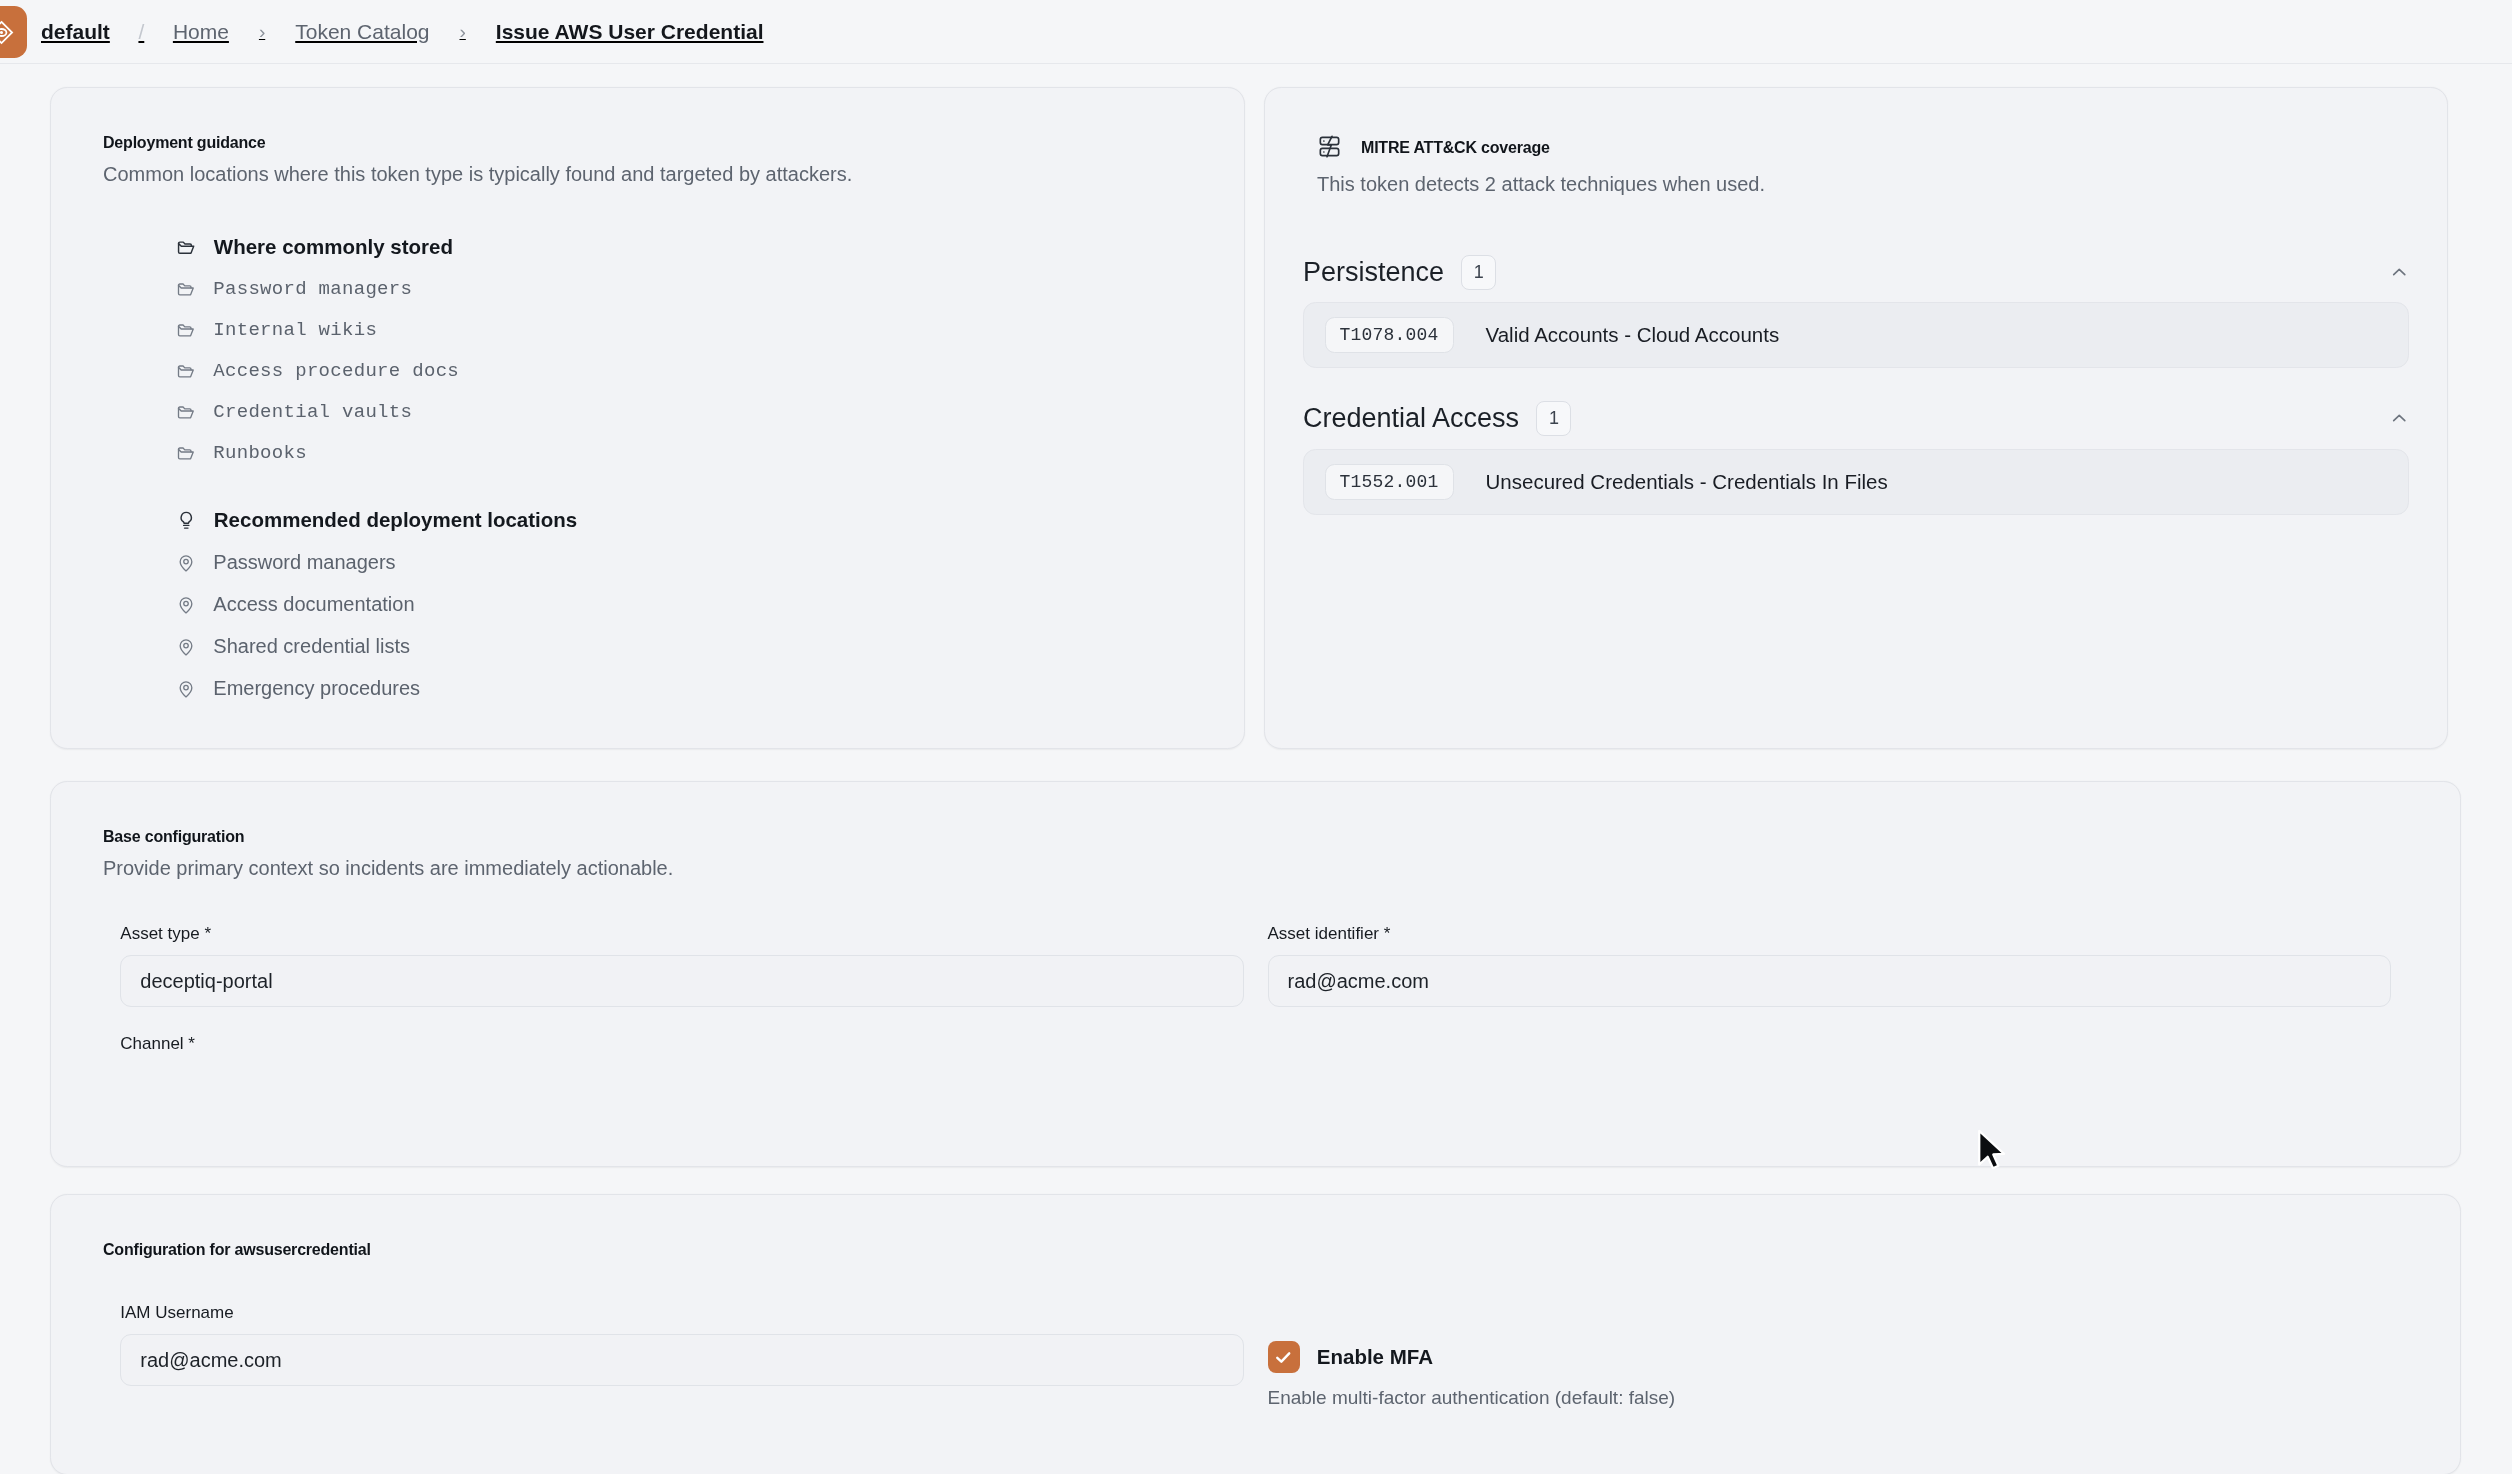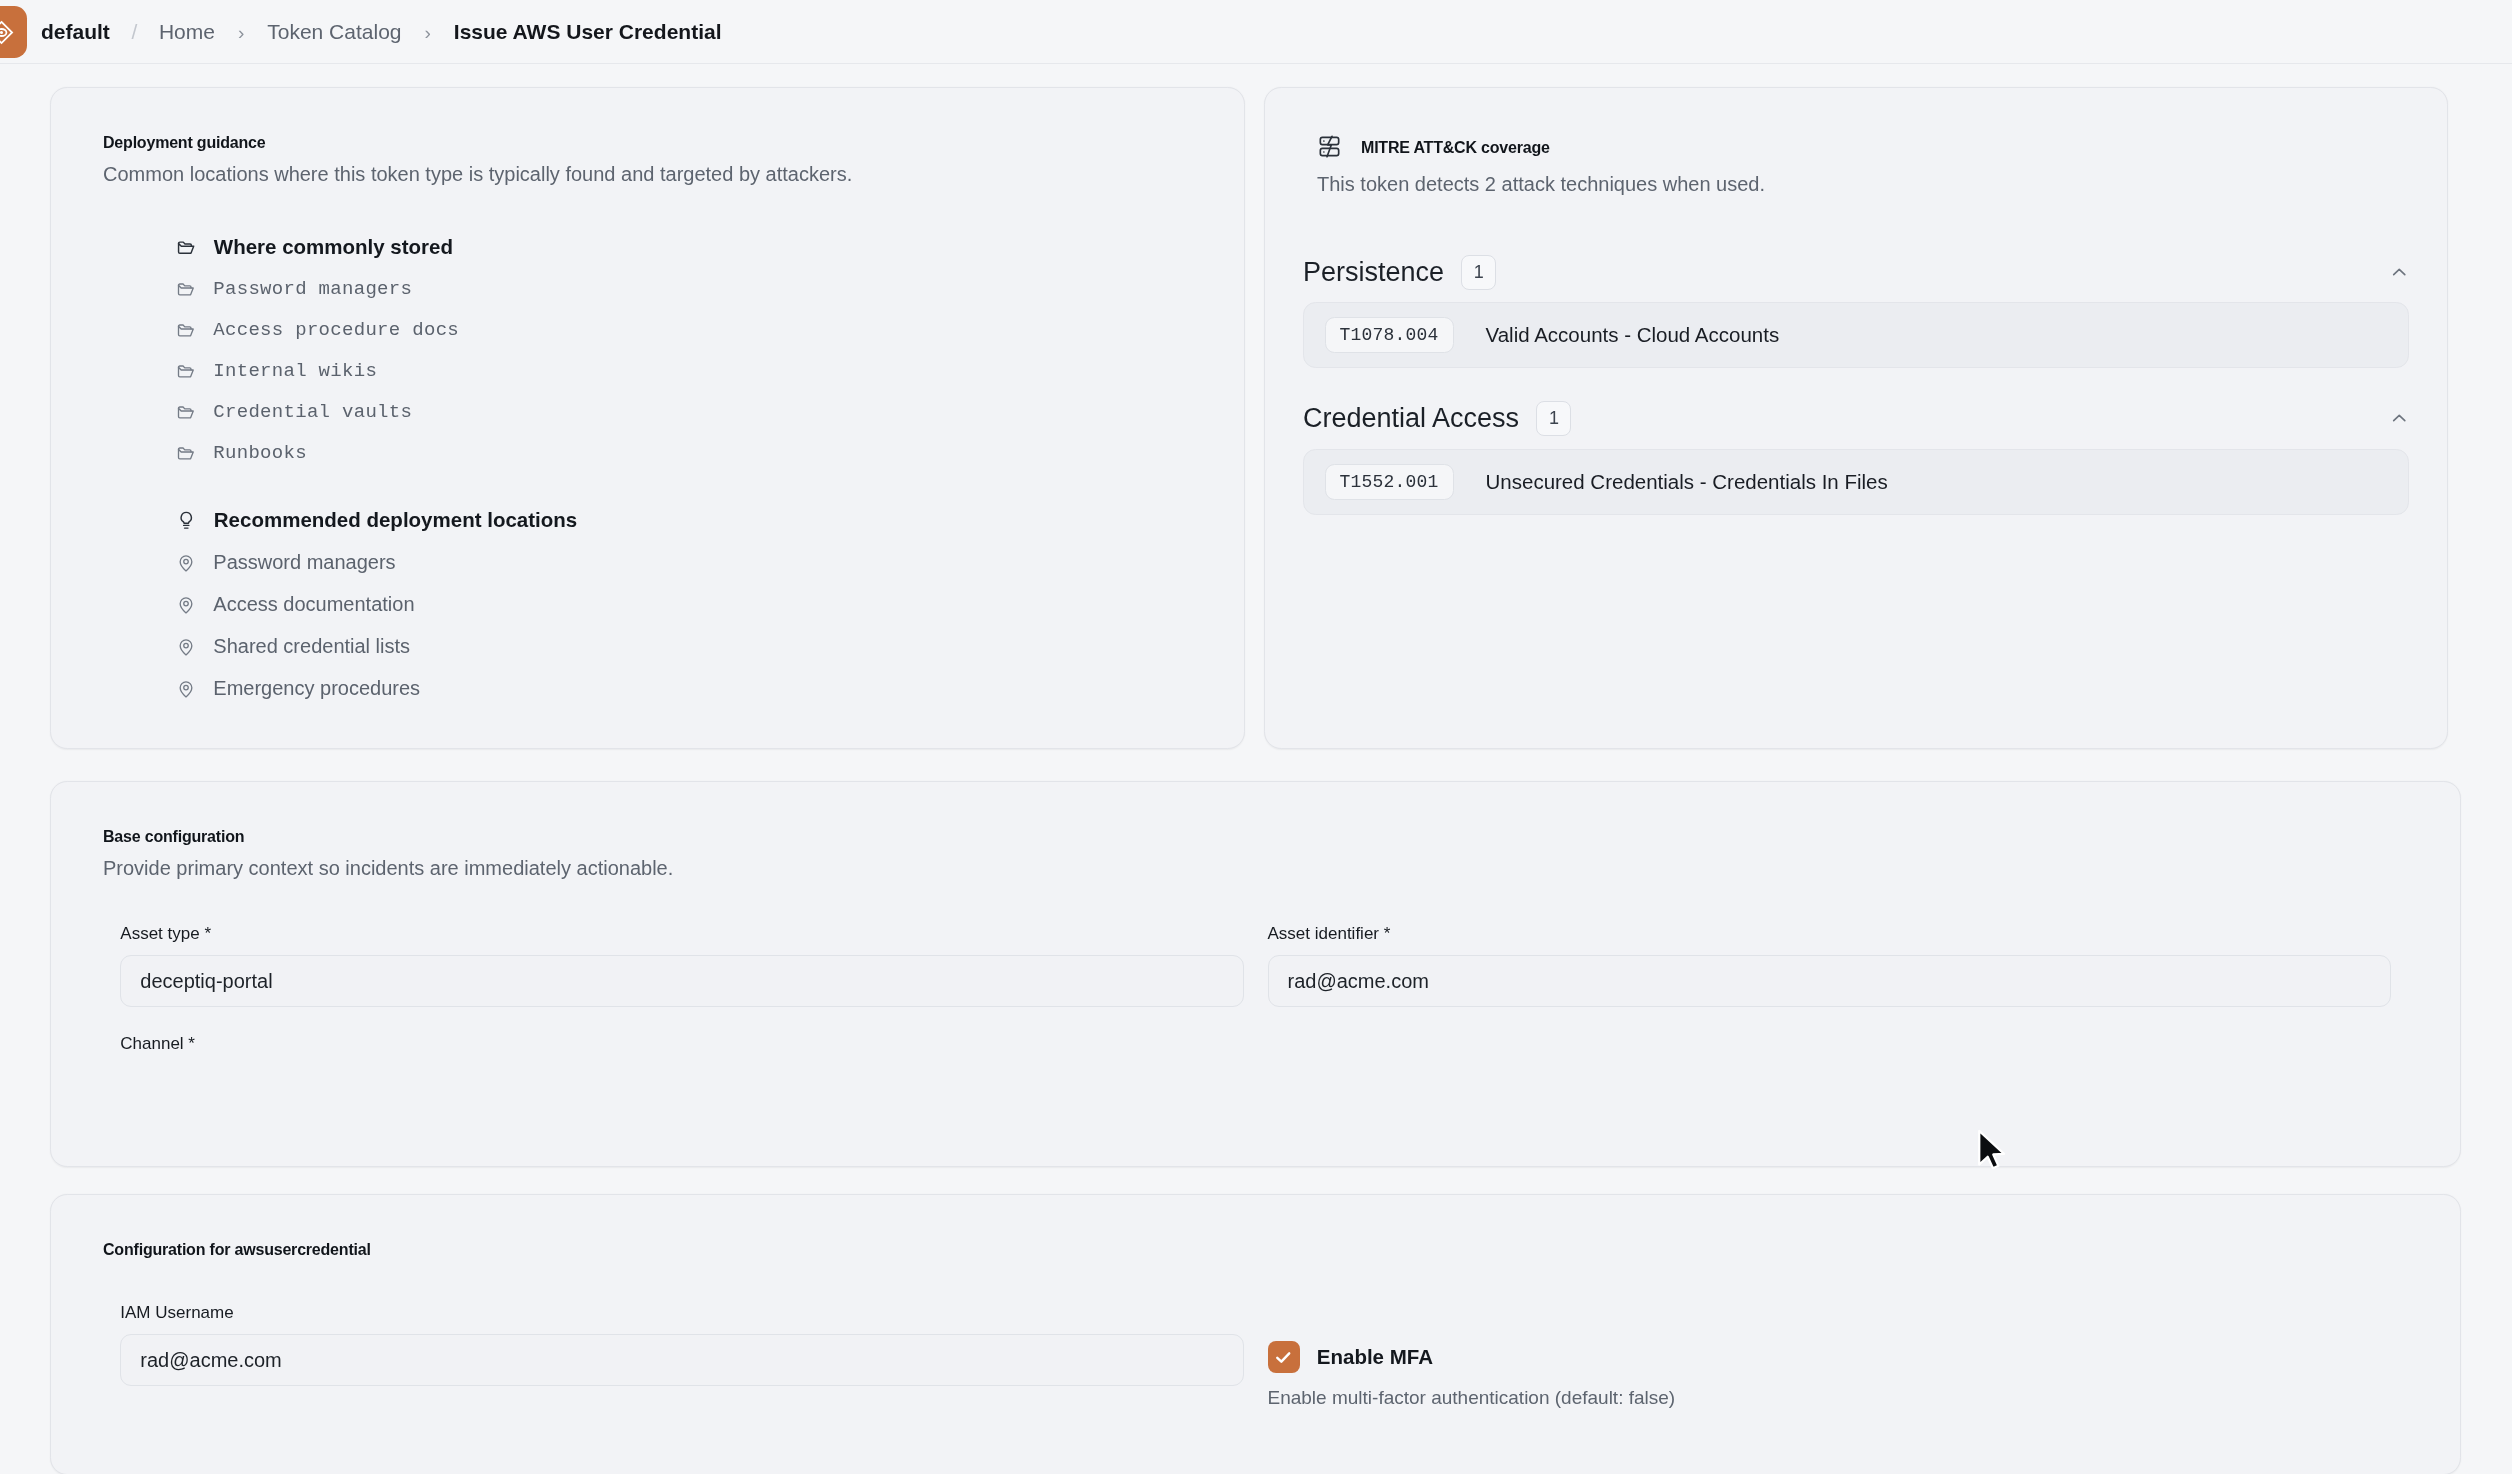--- a/index.html
+++ b/index.html
@@ -18,22 +18,22 @@
     border-bottom: 0.8px solid #e6e8ec;
     display: flex; align-items: center;
   }
   .logo-badge {
     position: absolute; left: -25px; top: 6.3px;
     width: 52px; height: 52px; border-radius: 12.6px;
     background: #c8703c;
     display: flex; align-items: center; justify-content: center;
   }
   .crumbs {
-    display: flex; align-items: flex-end; gap: 9px;
-    margin-left: 41px; font-size: 21px; white-space: nowrap;
+    display: flex; align-items: center; gap: 16px;
+    margin-left: 41px; font-size: 21px; white-space: nowrap; text-decoration: underline;
   }
   .crumb-root { color: #14171c; font-weight: 700; }
   .crumb-slash { color: #c3c7ce; margin: 0 12.6px; font-weight: 400; }
   .crumb-link { color: #5d646f; font-weight: 400; }
   .crumb-sep { color: #8d939c; margin: 0 14px; font-size: 19px; }
   .crumb-current { color: #14171c; font-weight: 700; }
 
   
   .card {
     position: absolute;
@@ -196,30 +196,30 @@
           </span>
           <span>Password managers</span>
         </div>
         <div class="guide-item mono">
           <span class="ico">
             <svg width="20" height="20" viewBox="0 0 24 24" fill="none" stroke="#747b86" stroke-width="1.6" stroke-linecap="round" stroke-linejoin="round">
               <path d="M3 7.5a1.5 1.5 0 0 1 1.5-1.5h4l2 2.2h6a1.5 1.5 0 0 1 1.5 1.5v1"></path>
               <path d="M3 7.5v10a1.5 1.5 0 0 0 1.5 1.5h13l3.2-8.2H6.2z"></path>
             </svg>
           </span>
+          <span>Internal wikis</span>
+        </div>
+        <div class="guide-item mono">
+          <span class="ico">
+            <svg width="20" height="20" viewBox="0 0 24 24" fill="none" stroke="#747b86" stroke-width="1.6" stroke-linecap="round" stroke-linejoin="round">
+              <path d="M3 7.5a1.5 1.5 0 0 1 1.5-1.5h4l2 2.2h6a1.5 1.5 0 0 1 1.5 1.5v1"></path>
+              <path d="M3 7.5v10a1.5 1.5 0 0 0 1.5 1.5h13l3.2-8.2H6.2z"></path>
+            </svg>
+          </span>
           <span>Access procedure docs</span>
-        </div>
-        <div class="guide-item mono">
-          <span class="ico">
-            <svg width="20" height="20" viewBox="0 0 24 24" fill="none" stroke="#747b86" stroke-width="1.6" stroke-linecap="round" stroke-linejoin="round">
-              <path d="M3 7.5a1.5 1.5 0 0 1 1.5-1.5h4l2 2.2h6a1.5 1.5 0 0 1 1.5 1.5v1"></path>
-              <path d="M3 7.5v10a1.5 1.5 0 0 0 1.5 1.5h13l3.2-8.2H6.2z"></path>
-            </svg>
-          </span>
-          <span>Internal wikis</span>
         </div>
         <div class="guide-item mono">
           <span class="ico">
             <svg width="20" height="20" viewBox="0 0 24 24" fill="none" stroke="#747b86" stroke-width="1.6" stroke-linecap="round" stroke-linejoin="round">
               <path d="M3 7.5a1.5 1.5 0 0 1 1.5-1.5h4l2 2.2h6a1.5 1.5 0 0 1 1.5 1.5v1"></path>
               <path d="M3 7.5v10a1.5 1.5 0 0 0 1.5 1.5h13l3.2-8.2H6.2z"></path>
             </svg>
           </span>
           <span>Credential vaults</span>
         </div>

